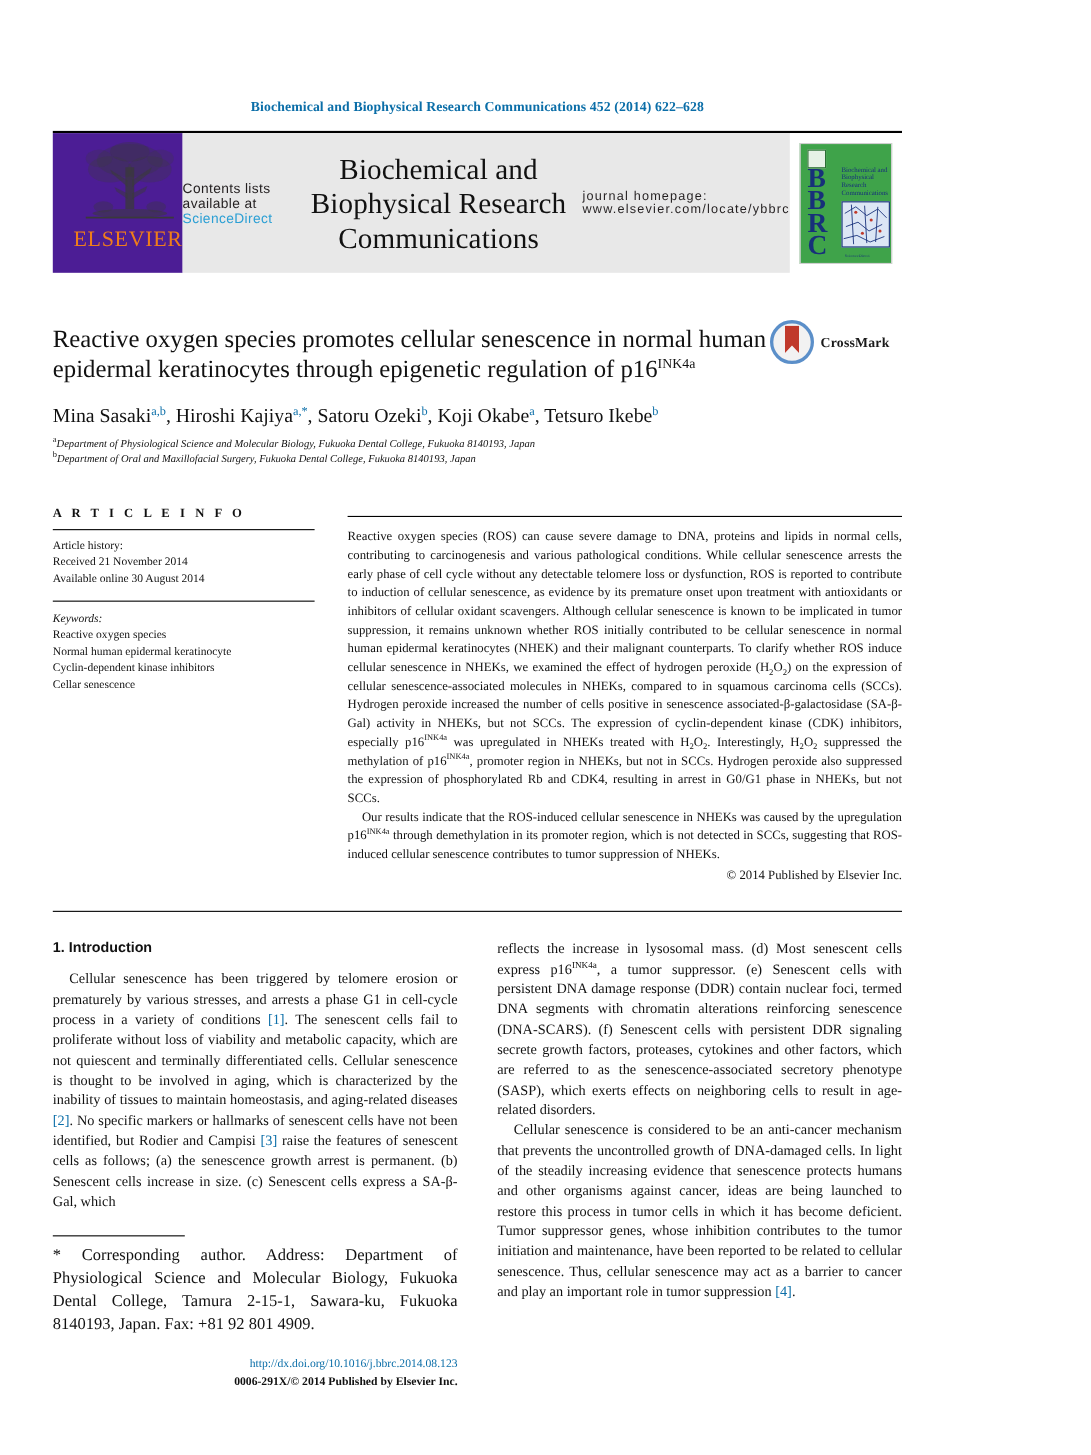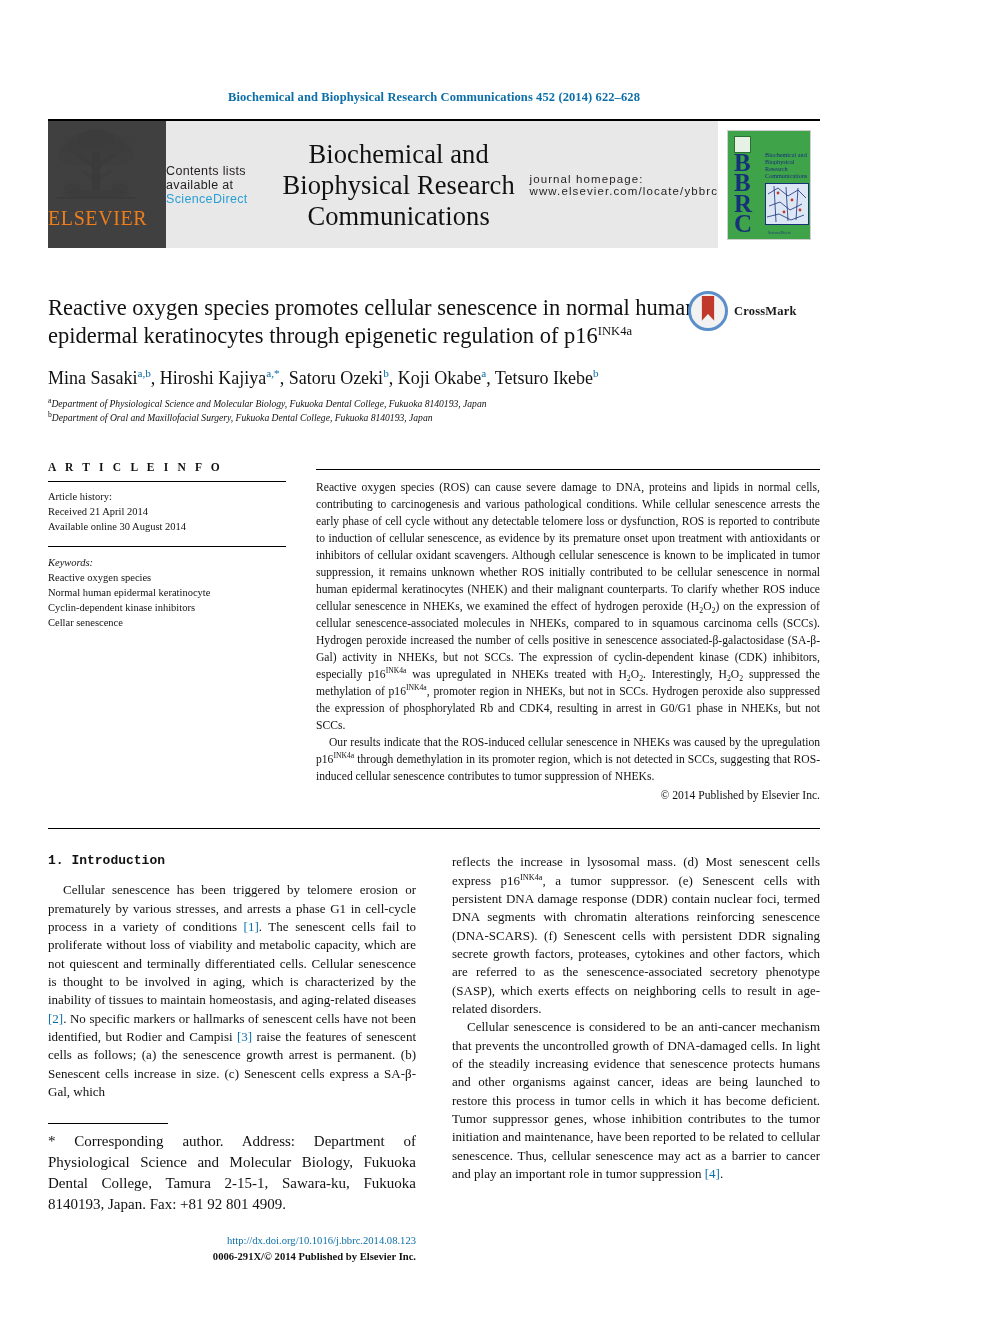--- a/index.html
+++ b/index.html
@@ -41,24 +41,24 @@
     border-top: 2.4px solid #000;
     display: flex;
     align-items: stretch;
     height: 127px;
   }
   .elsevier-block {
     width: 118px;
     flex: 0 0 118px;
     display: flex;
     flex-direction: column;
-    align-items: flex-start;
+    align-items: flex-end;
     justify-content: flex-start;
     padding-top: 3px;
-    background: #404040;
+    background: #4c1d95;
   }
   .elsevier-tree {
     width: 96px;
     height: 82px;
     display: block;
   }
   .elsevier-word {
     font-family: "Liberation Serif", serif;
     color: #ef7d1a;
     font-size: 20px;
@@ -185,21 +185,21 @@
     font-weight: 400;
     margin: 0;
   }
   .article-title sup {
     font-size: 0.56em;
     vertical-align: super;
     line-height: 0;
   }
   .crossmark {
     position: absolute;
-    right: 16px;
+    right: 4px;
     top: -6px;
     width: 116px;
     height: 46px;
     display: flex;
     align-items: center;
     gap: 6px;
   }
   .crossmark-badge {
     width: 40px;
     height: 40px;
@@ -345,21 +345,21 @@
     margin-top: 24px;
     display: flex;
     gap: 36px;
     position: relative;
   }
   .bcol {
     flex: 1 1 0;
     min-width: 0;
   }
   .h1 {
-    font-family: Liberation Mono, monospace;
+    font-family: Liberation Sans, sans-serif;
     font-size: 13px;
     font-weight: bold;
     color: #111;
     margin: 0 0 13px 0;
   }
   .bodytext {
     font-family: "Liberation Serif", serif;
     font-size: 13px;
     line-height: 1.41;
     text-align: justify;
@@ -505,21 +505,21 @@
     <div><sup>b</sup><span>Department of Oral and Maxillofacial Surgery, Fukuoka Dental College, Fukuoka 8140193, Japan</span></div>
   </div>
 
   <div class="info-abstract">
 
     <div class="col-info">
       <div class="sec-head">A R T I C L E   I N F O</div>
       <div class="rule-thick"></div>
       <div class="meta-block">
         <div class="lbl">Article history:</div>
-        <div>Received 21 April 2014</div>
+        <div>Received 21 November 2014</div>
         <div>Available online 30 August 2014</div>
       </div>
       <div class="rule-thin"></div>
       <div class="kw-block">
         <div class="lbl">Keywords:</div>
         <div>Reactive oxygen species</div>
         <div>Normal human epidermal keratinocyte</div>
         <div>Cyclin-dependent kinase inhibitors</div>
         <div>Cellar senescence</div>
       </div>

